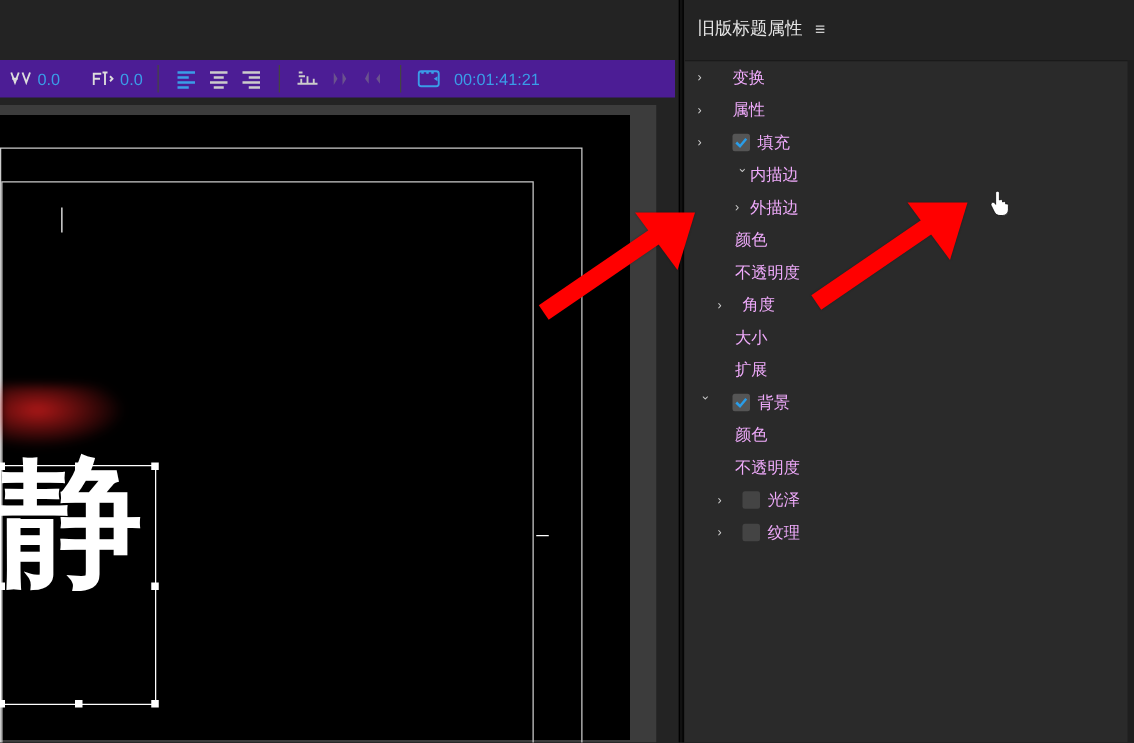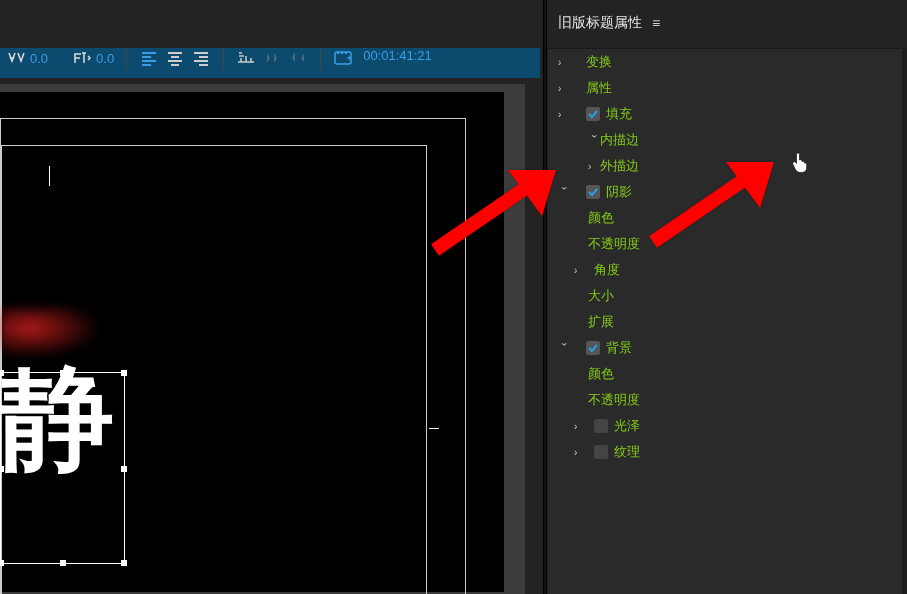--- a/index.html
+++ b/index.html
@@ -17,24 +17,24 @@
       color: #e0e0e0;
       font-size: 13px;
     }
     .toolbar {
       position: absolute;
       top: 48px;
       left: 0;
       width: 540px;
       height: 30px;
       display: flex;
-      align-items: flex-start;
+      align-items: center;
       gap: 6px;
       padding-left: 6px;
-      background: #0c4a6e;
+      background: #4c1d95;
     }
     .toolbar-sep {
       width: 1px;
       height: 22px;
       background: #444;
       margin: 0 6px;
     }
     .tb-icon {
       width: 20px;
       height: 20px;
@@ -189,21 +189,21 @@
     }
     .prop-row .twisty {
       width: 12px;
       color: #ccc;
       font-size: 10px;
       cursor: pointer;
     }
     .prop-row .indent1 { width: 16px; }
     .prop-row .indent2 { width: 30px; }
     .prop-label {
-      color: #84cc16;
+      color: #f0abfc;
       flex: 0 0 auto;
     }
     .prop-checkbox {
       width: 14px;
       height: 14px;
       background: #555;
       border-radius: 2px;
       display: inline-flex;
       align-items: center;
       justify-content: center;
@@ -372,30 +372,20 @@
 
   </div>
 
   <div class="prop-row">
     <span class="indent2"></span>
     <span class="twisty">›</span>
     <span class="prop-label">外描边</span>
 
   </div>
 
-  <div class="prop-row">
-    <span class="twisty" style="transform:rotate(90deg)">›</span>
-    <span class="indent1"></span>
-    <span class="prop-checkbox">
-        <svg viewBox="0 0 12 12">
-          <path d="M2 6l3 3 5-6" stroke="#2a9de8" stroke-width="2" fill="none"></path>
-        </svg>
-      </span>
-    <span class="prop-label">阴影</span>
-  </div>
 
   <div class="prop-row">
     <span class="indent2"></span>
     <span class="prop-label">颜色</span>
 
   </div>
 
   <div class="prop-row">
     <span class="indent2"></span>
     <span class="prop-label">不透明度</span>

